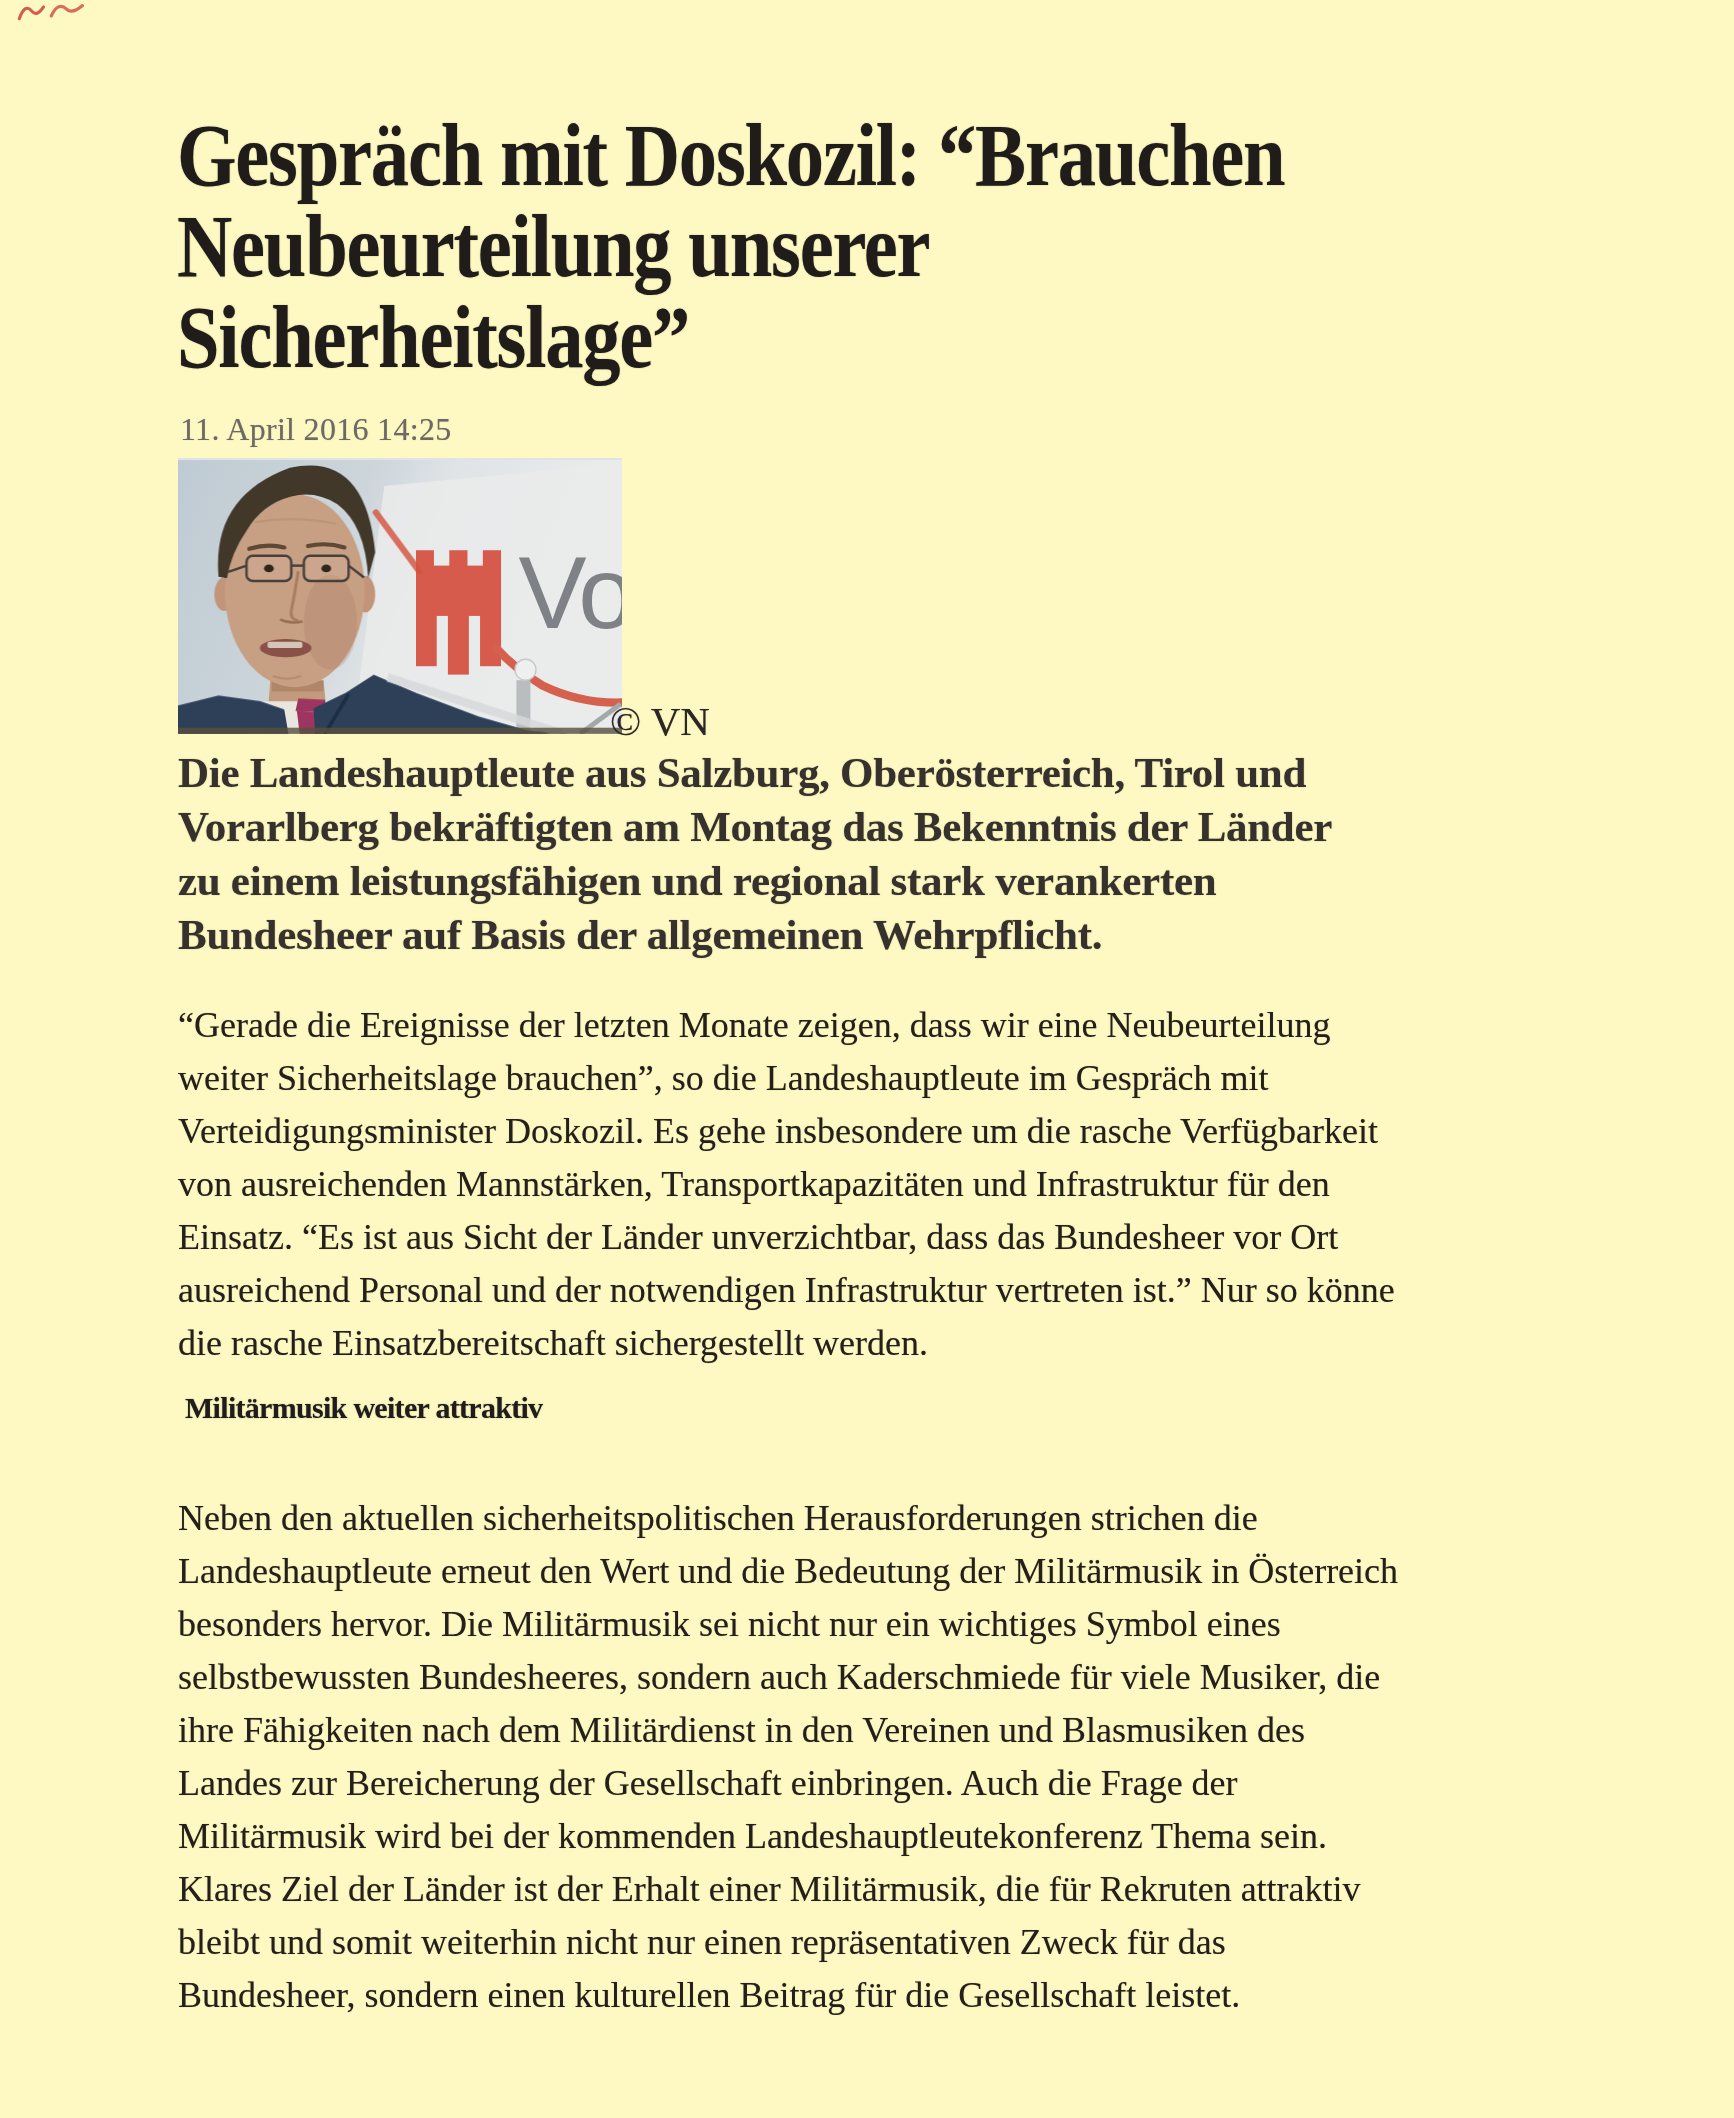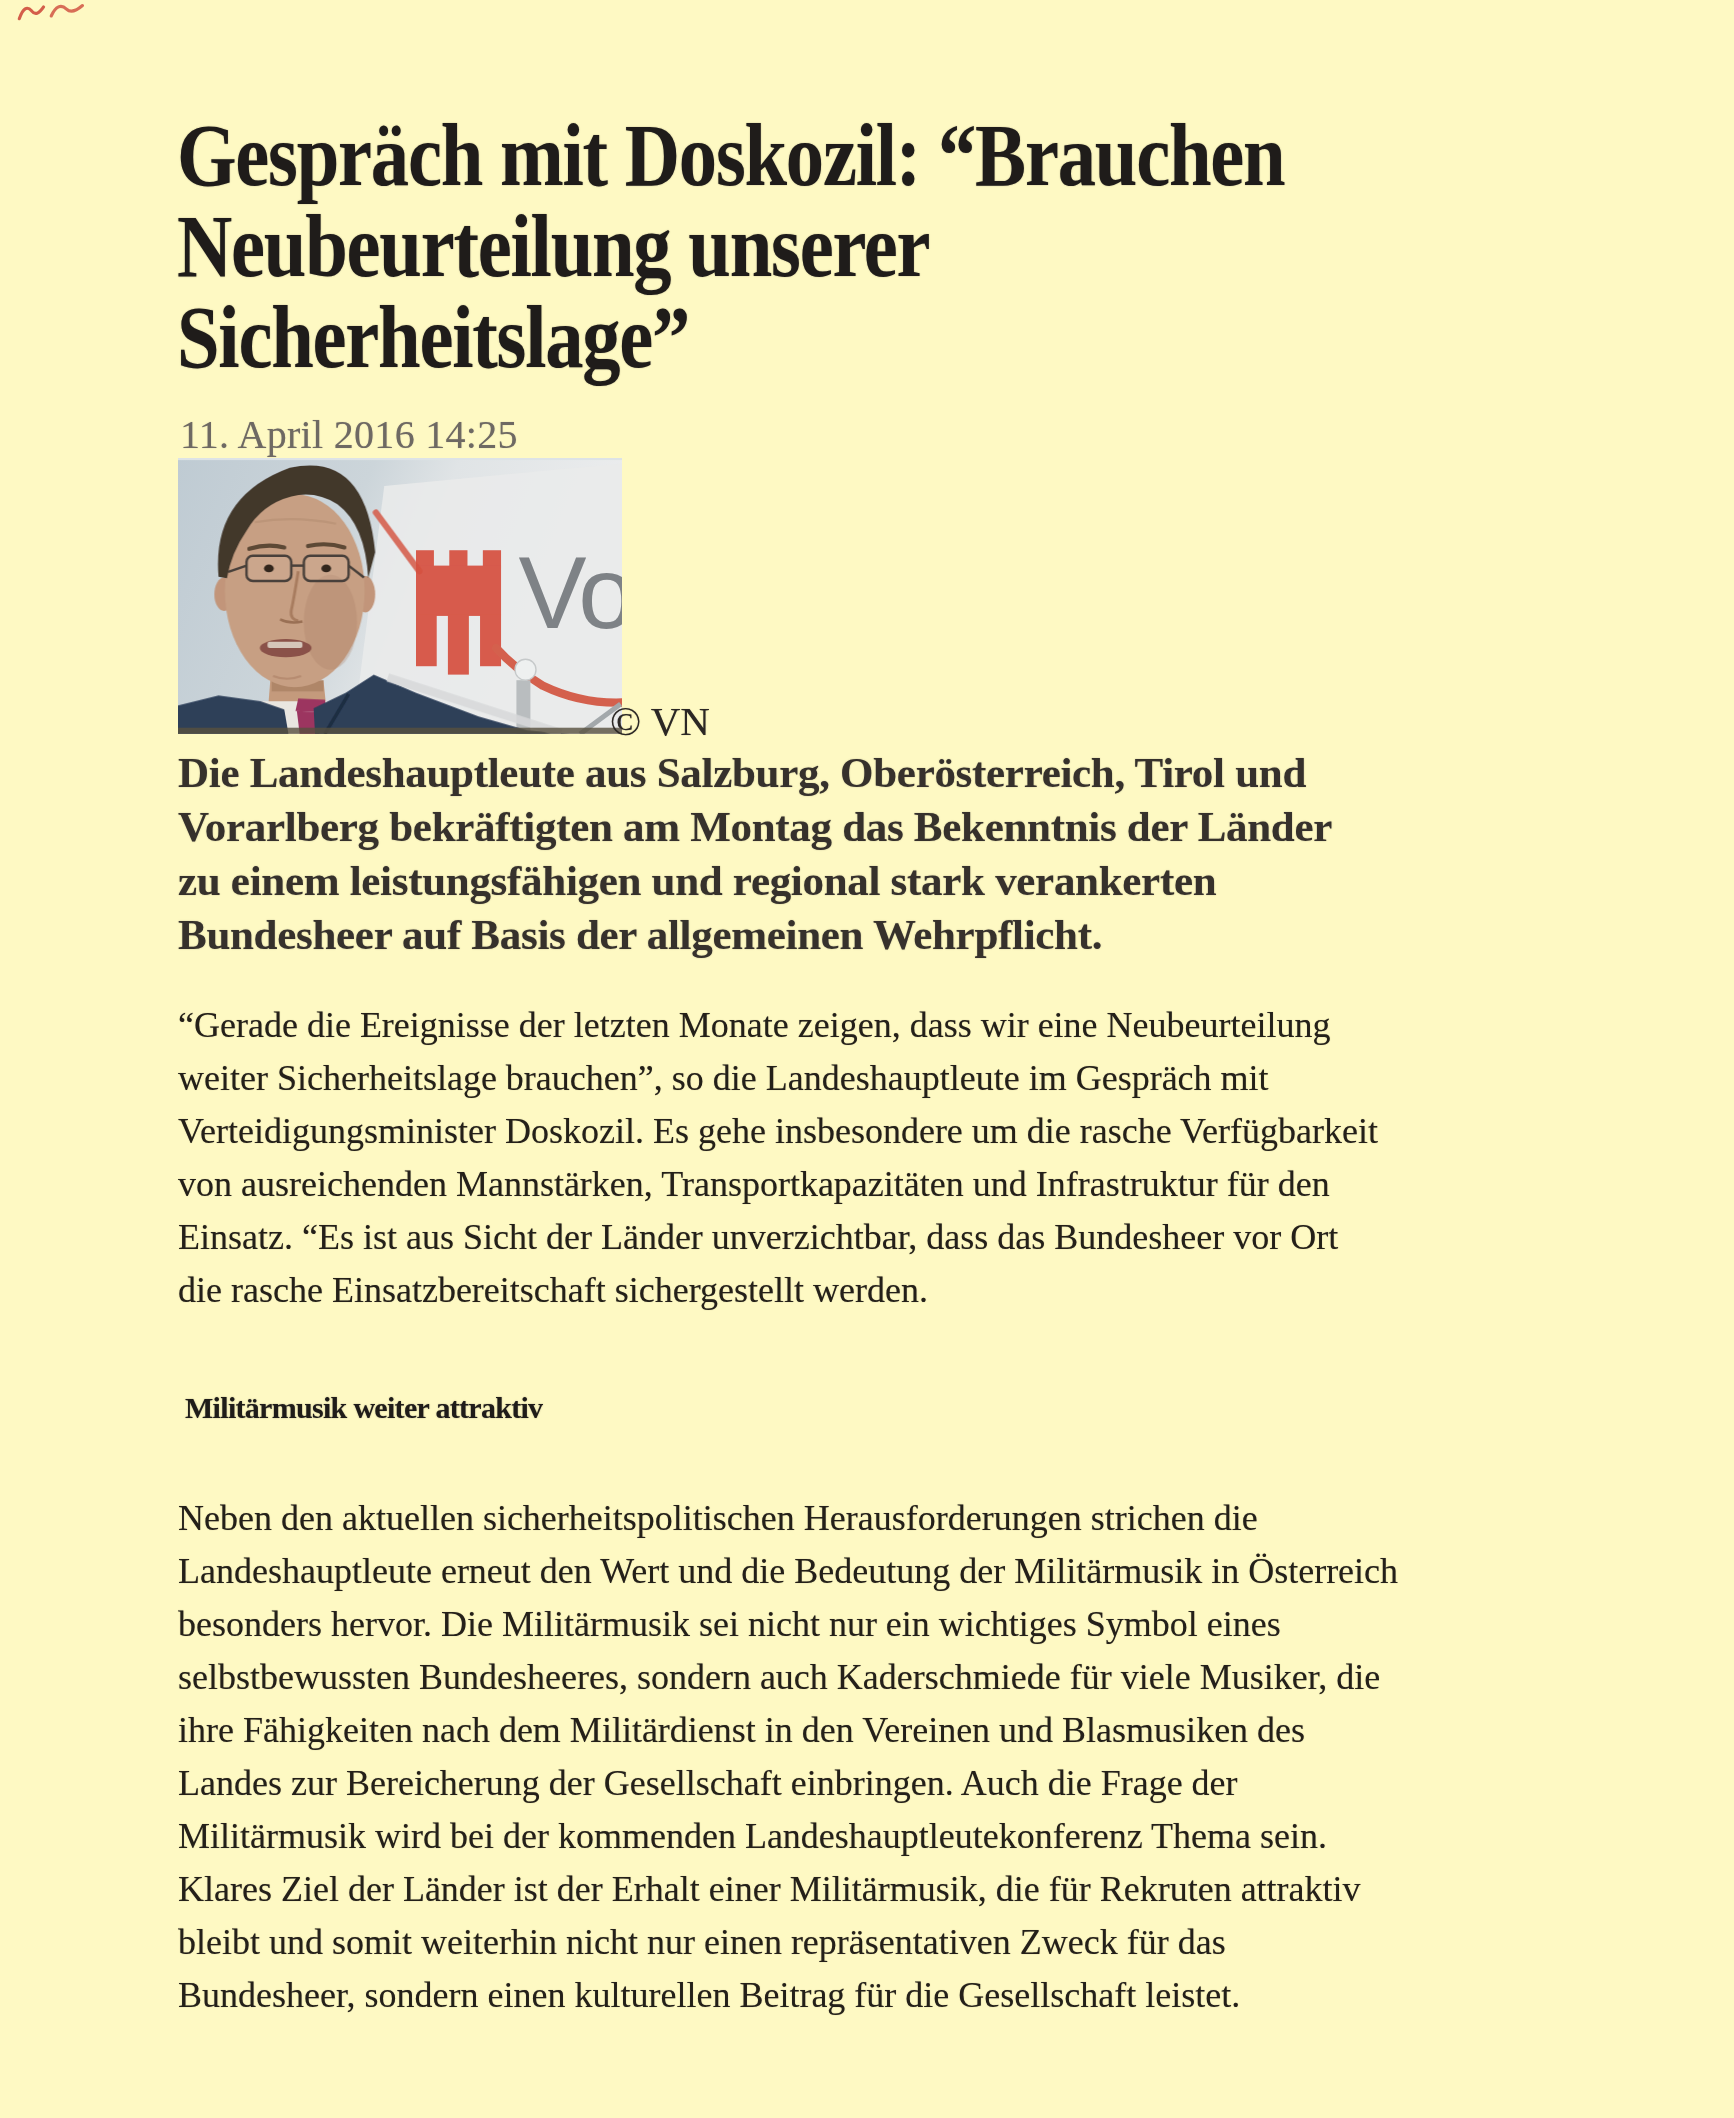--- a/index.html
+++ b/index.html
@@ -35,21 +35,21 @@
     color: #1f1c1a;
     transform: scaleX(0.86);
     transform-origin: 0 0;
     text-shadow: 0 0 1.4px rgba(46,40,36,0.45);
   }
   .title-line { white-space: nowrap; }
 
   .date {
     position: absolute;
     left: 180px; top: 411px;
-    font-size: 40px;
+    font-size: 32px;
     color: #6e6963;
     letter-spacing: 0.3px;
     text-shadow: 0 0 1px rgba(110,105,99,0.5);
   }
 
   .photo {
     position: absolute;
     left: 178px; top: 458px;
     width: 444px; height: 276px;
     margin: 0;
@@ -222,20 +222,21 @@
       <div class="lead-line">zu einem leistungsfähigen und regional stark verankerten</div>
       <div class="lead-line">Bundesheer auf Basis der allgemeinen Wehrpflicht.</div>
     </div>
 
   <div class="body-par p1">
       <div class="body-line">“Gerade die Ereignisse der letzten Monate zeigen, dass wir eine Neubeurteilung</div>
       <div class="body-line">weiter Sicherheitslage brauchen”, so die Landeshauptleute im Gespräch mit</div>
       <div class="body-line">Verteidigungsminister Doskozil. Es gehe insbesondere um die rasche Verfügbarkeit</div>
       <div class="body-line">von ausreichenden Mannstärken, Transportkapazitäten und Infrastruktur für den</div>
       <div class="body-line">Einsatz. “Es ist aus Sicht der Länder unverzichtbar, dass das Bundesheer vor Ort</div>
+      <div class="body-line">ausreichend Personal und der notwendigen Infrastruktur vertreten ist.” Nur so könne</div>
       <div class="body-line">die rasche Einsatzbereitschaft sichergestellt werden.</div>
     </div>
 
   <h2 class="subhead">Militärmusik weiter attraktiv</h2>
 
   <div class="body-par p2">
       <div class="body-line">Neben den aktuellen sicherheitspolitischen Herausforderungen strichen die</div>
       <div class="body-line">Landeshauptleute erneut den Wert und die Bedeutung der Militärmusik in Österreich</div>
       <div class="body-line">besonders hervor. Die Militärmusik sei nicht nur ein wichtiges Symbol eines</div>
       <div class="body-line">selbstbewussten Bundesheeres, sondern auch Kaderschmiede für viele Musiker, die</div>

